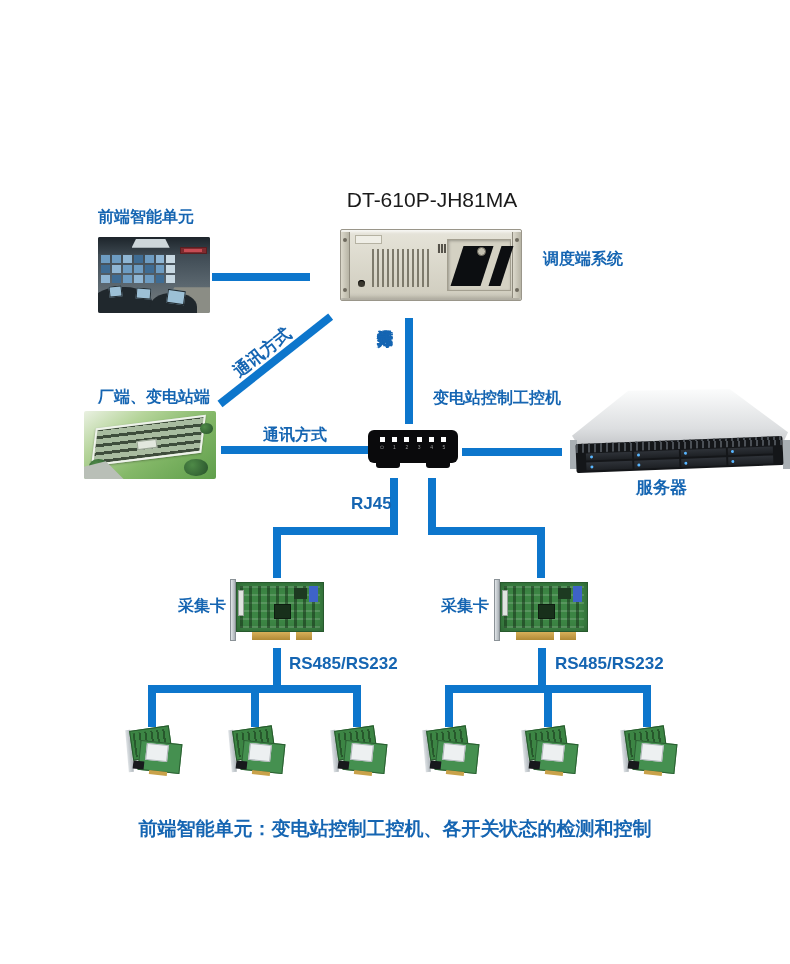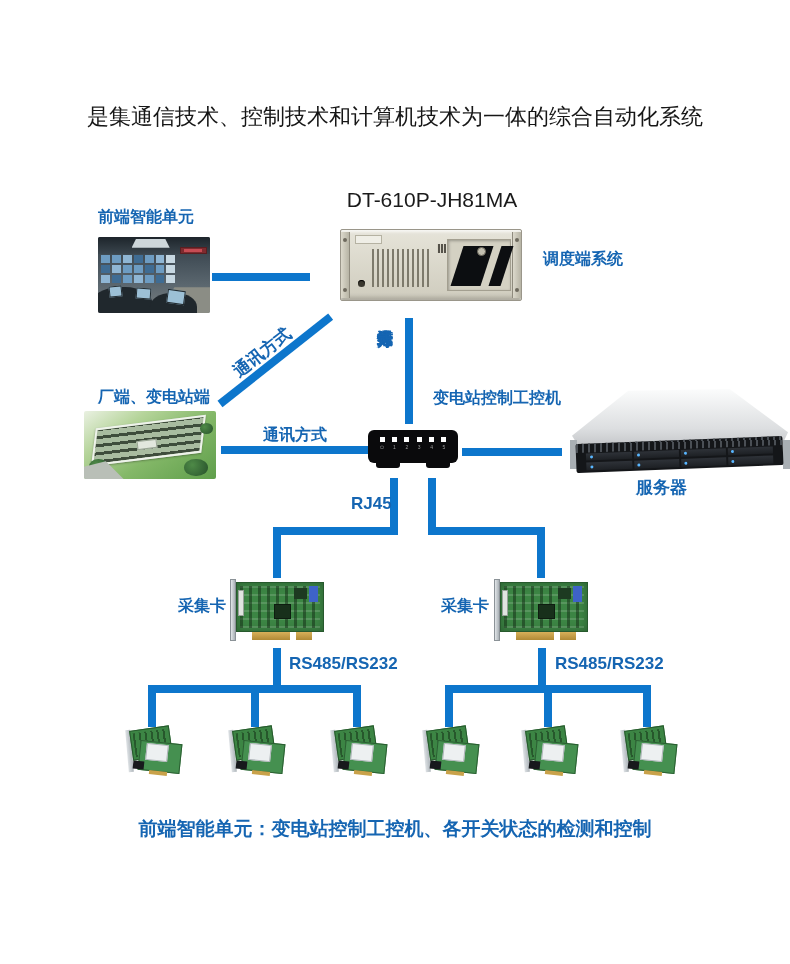--- a/index.html
+++ b/index.html
@@ -127,21 +127,20 @@
   .footer-note{position:absolute;left:0;top:816px;width:790px;text-align:center;
                color:var(--label-blue);font-size:19px;font-weight:bold;}
 </style>
 </head>
 <body>
 
 <div class="stage">
 
 
   <div class="intro">
-    <div>是集通信技术、控制技术和计算机技术为一体的综合自动化系统</div>
   </div>
 
   <div class="model">DT-610P-JH81MA</div>
 
   <div class="lbl" style="left:98px;top:207px;">前端智能单元</div>
   <div class="abs ctrl">
     <div class="cr-ceiling"></div>
     <div class="cr-light"></div>
     <div class="cr-sign"></div>
     <div class="cr-wall">

